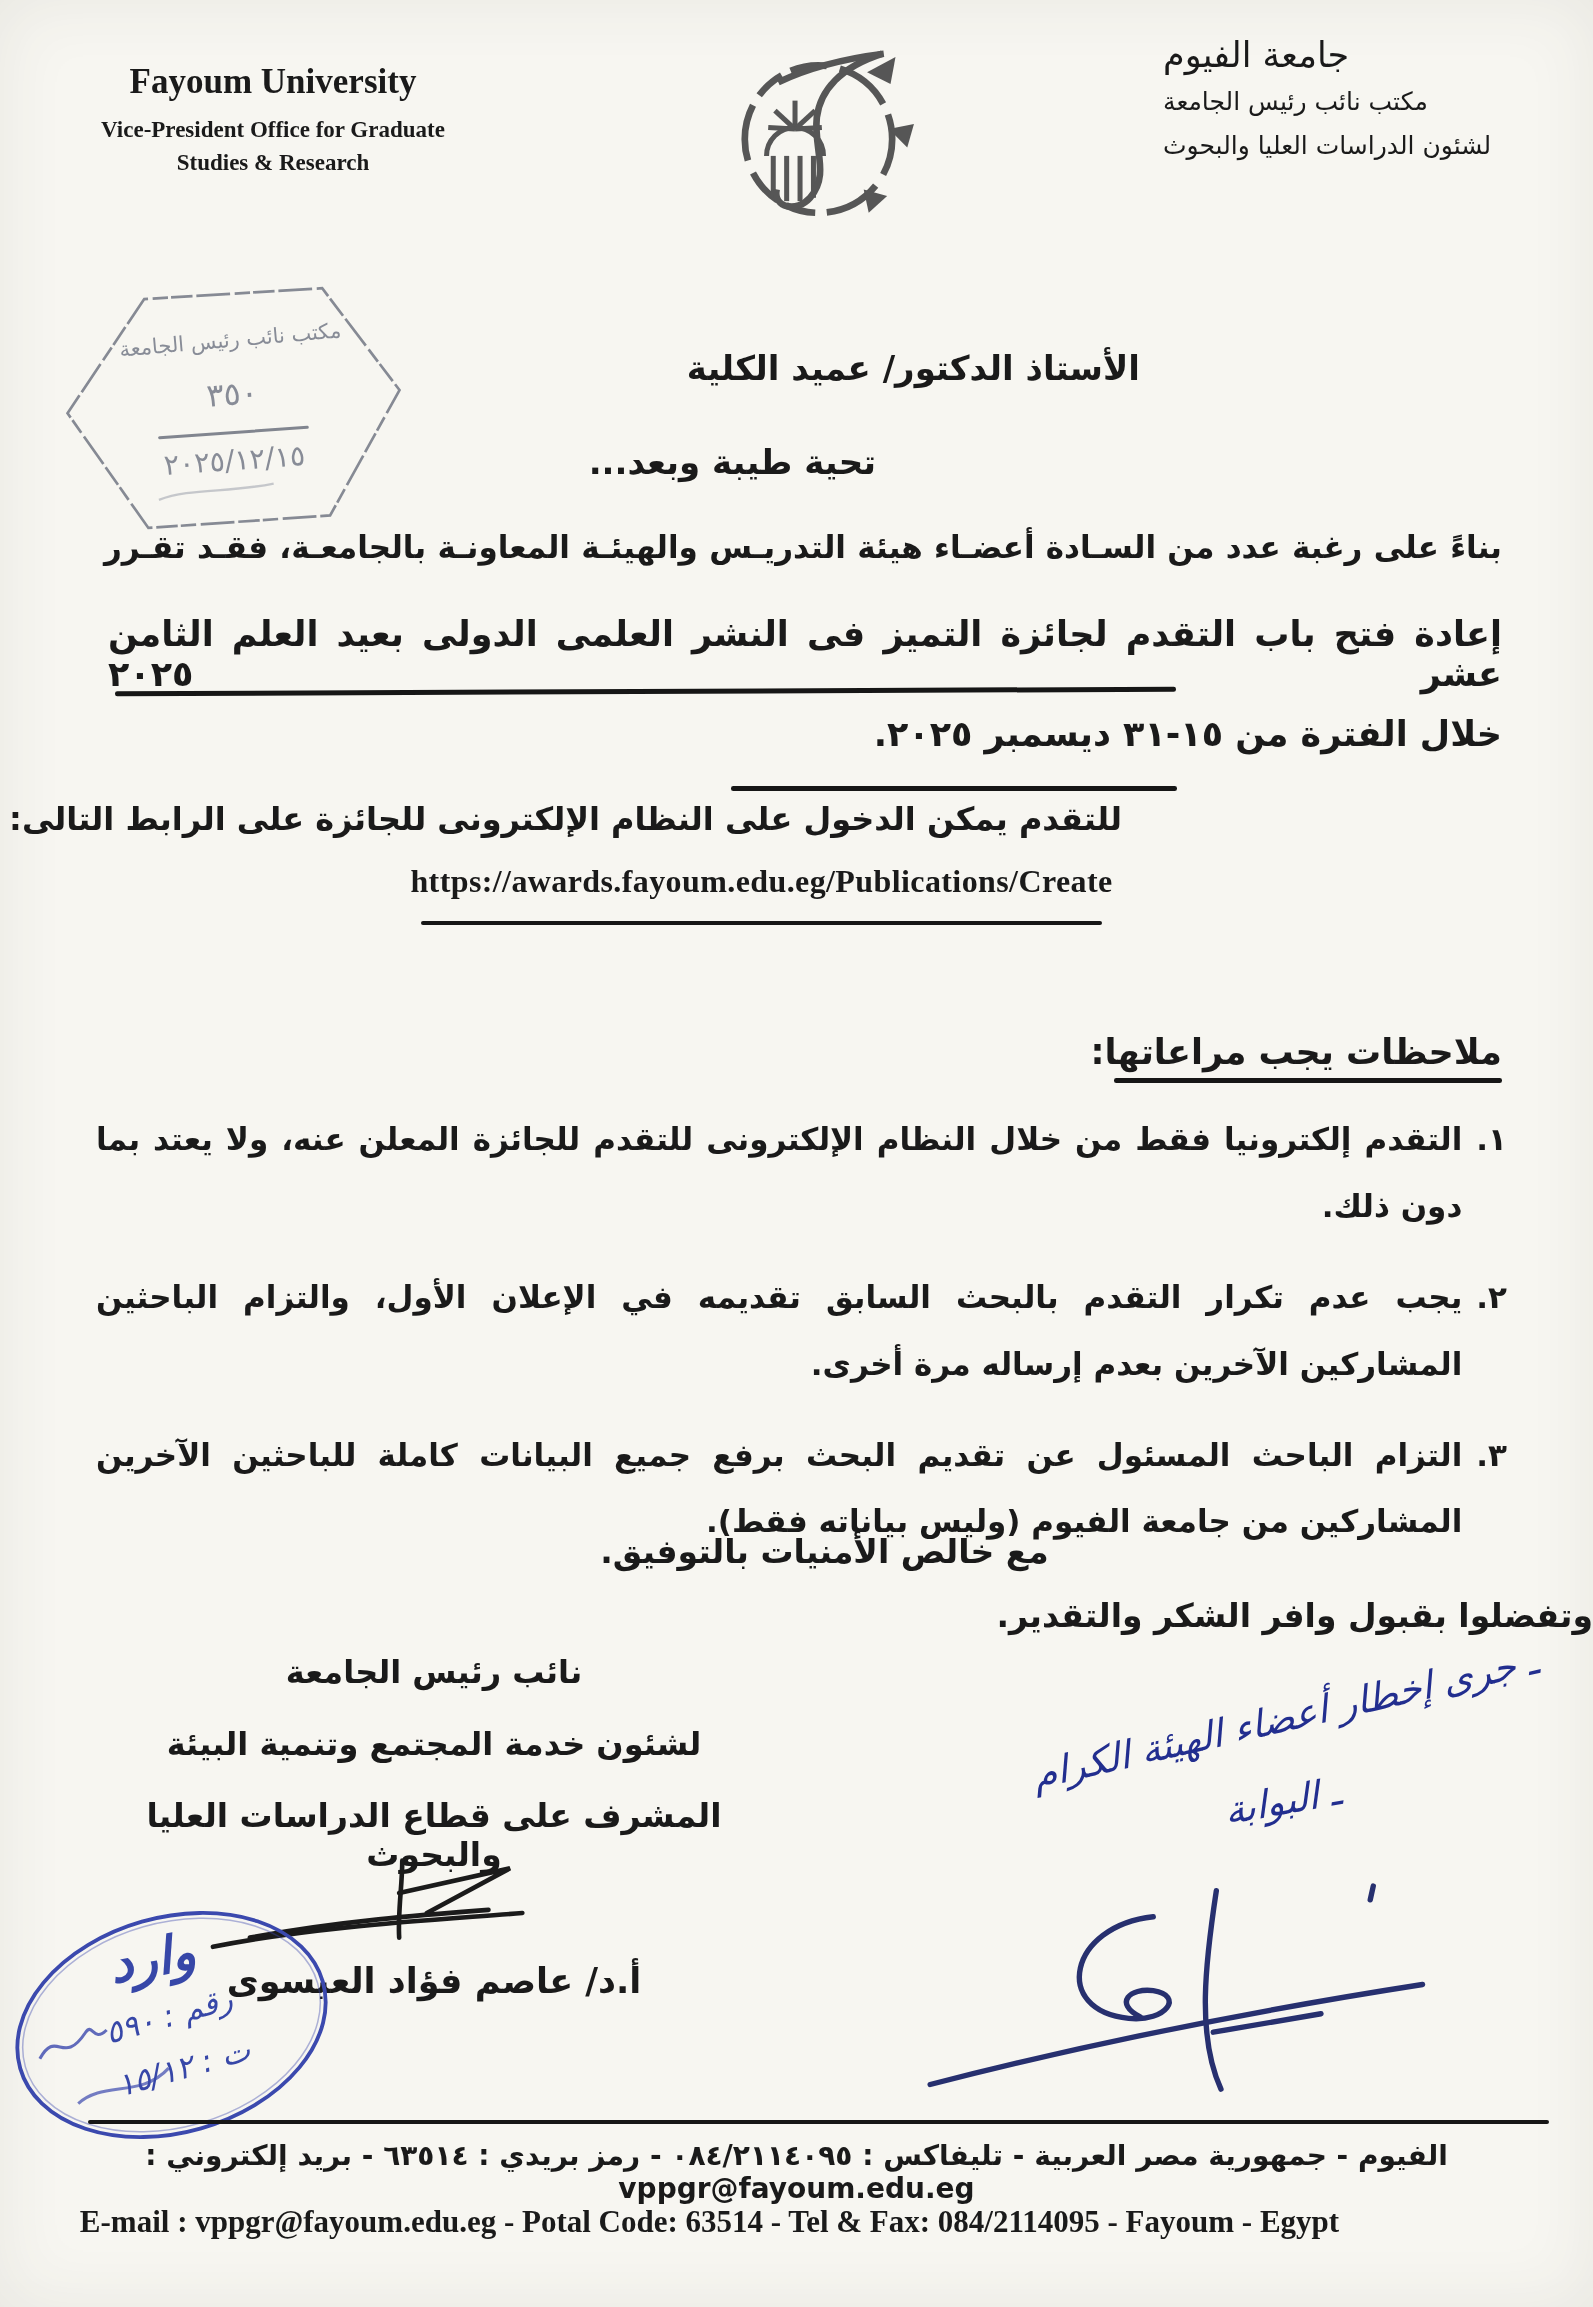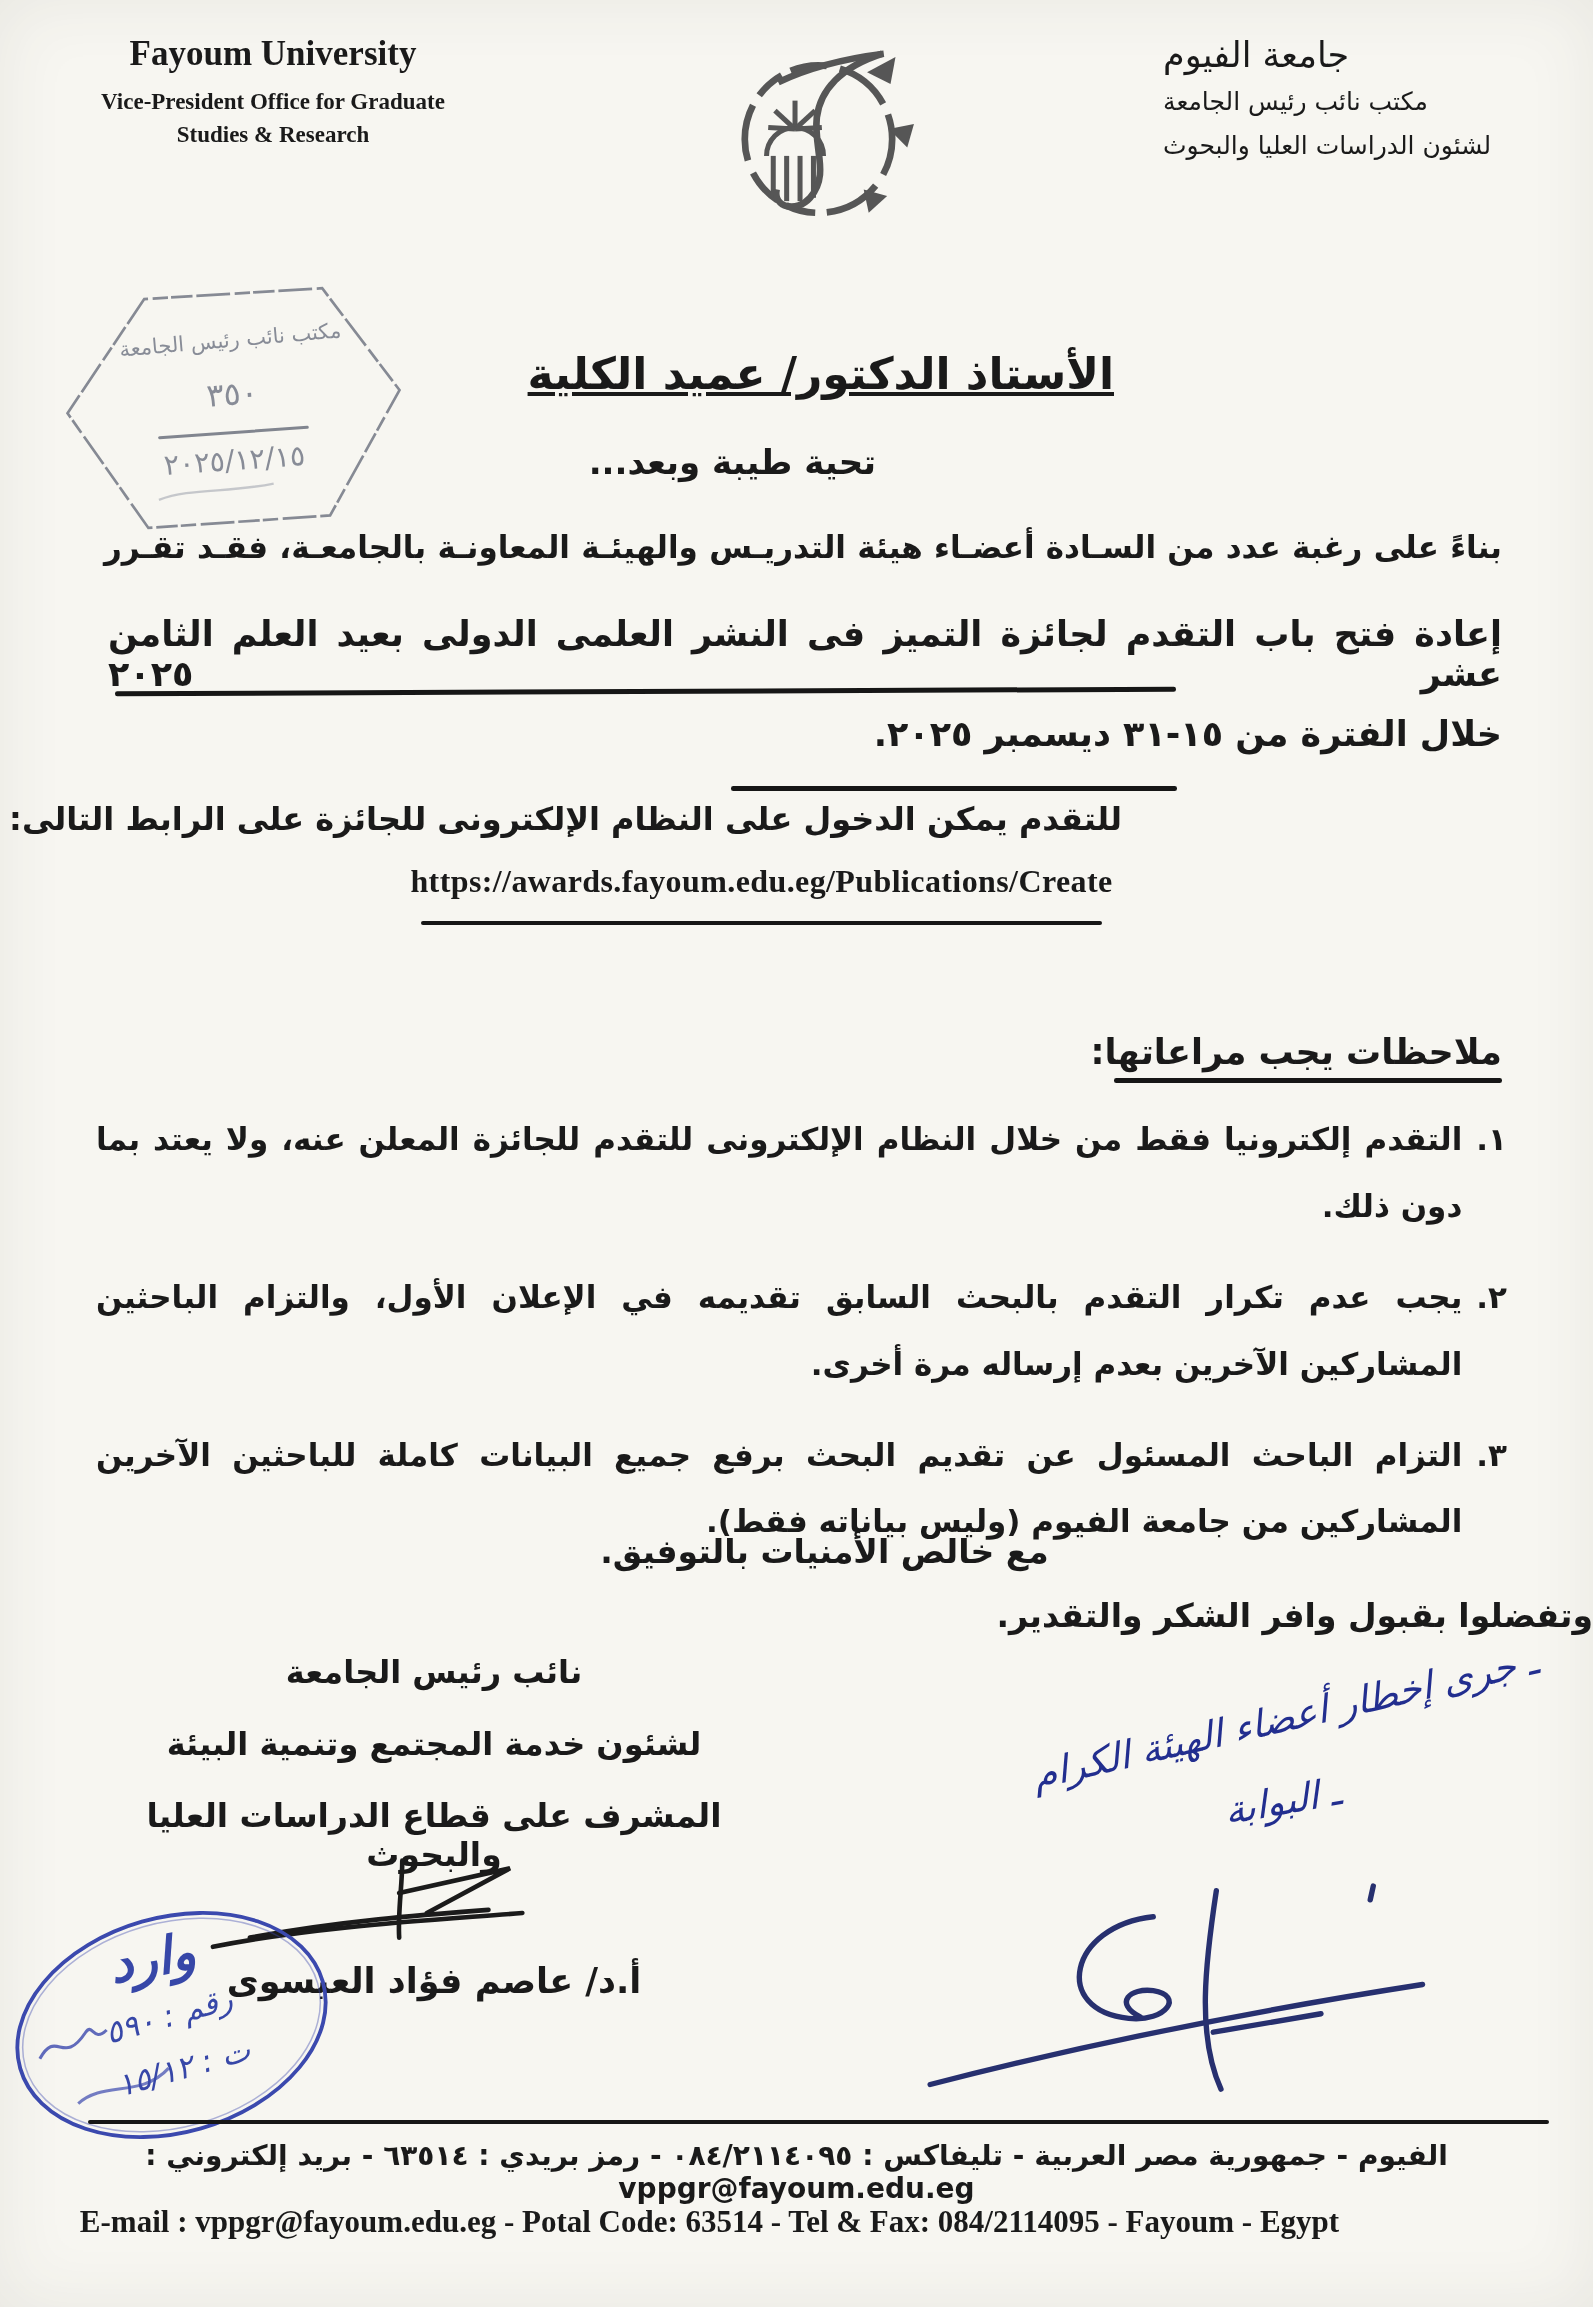--- a/index.html
+++ b/index.html
@@ -11,38 +11,38 @@
     color:#1a1a1a;
     overflow:hidden;
     box-shadow:inset 0 0 69px rgba(60,60,55,.08);
   }
   .abs{position:absolute;}
   .ar{direction:rtl;}
   .b{font-weight:bold;}
   .rule{position:absolute;background:#161616;border-radius:2.3px;}
 
   
-  .hdr-en{left:54px;top:34px;width:438px;text-align:center;font-family:"Liberation Serif",serif;}
+  .hdr-en{left:54px;top:62px;width:438px;text-align:center;font-family:"Liberation Serif",serif;}
   .hdr-en .t{font-size:35px;font-weight:bold;}
   .hdr-en .s{font-size:23px;font-weight:bold;margin-top:10.8px;line-height:1.45;}
   .hdr-ar{right:45px;top:31px;width:385px;text-align:left;font-weight:normal;}
   .hdr-ar .t{font-size:35px;line-height:1.4;}
   .hdr-ar .s{font-size:25px;line-height:1.75;}
   .logo{left:719px;top:42px;width:209px;height:201px;}
 
   
   .hexstamp{left:40px;top:273px;width:385px;height:265px;transform:rotate(-2deg);color:#7f8490;}
   .hexstamp .txt{position:absolute;width:100%;text-align:center;direction:rtl;opacity:.92;}
   .hex-office{top:55px;font-size:21px;letter-spacing:0.8px;transform:rotate(-3deg);}
   .hex-num{top:102px;font-size:32px;transform:rotate(-2deg);}
   .hex-div{position:absolute;left:117px;top:158px;width:151px;height:3.1px;background:#81858f;transform:rotate(-2deg);border-radius:1.5px;}
   .hex-date{top:171px;font-size:28.5px;letter-spacing:1.5px;transform:rotate(-2deg);}
 
   
-  .addressee{right:479px;top:348px;font-size:44px;text-decoration:underline;}
+  .addressee{right:453px;top:348px;font-size:34px;}
   .greeting{right:717px;top:442px;font-size:34px;}
   .intro{left:104px;right:91px;top:529px;font-size:31px;text-align:justify;text-align-last:justify;}
   .subject{left:108px;right:91px;top:614px;font-size:35px;text-align:justify;text-align-last:justify;}
   .subject-line{left:115px;top:689px;width:1061px;height:4.6px;transform:rotate(-.25deg);}
   .period{right:91px;top:714px;font-size:35px;}
   .period-line{left:731px;top:786px;width:446px;height:4.6px;}
   .linkintro{right:471px;top:800px;font-size:32px;}
   .url{left:400px;top:863px;width:723px;text-align:center;font-family:"Liberation Serif",serif;font-weight:bold;font-size:32px;letter-spacing:0.4px;}
   .url-line{left:421px;top:921px;width:681px;height:3.8px;}
   .notes-h{right:91px;top:1032px;font-size:35px;}

